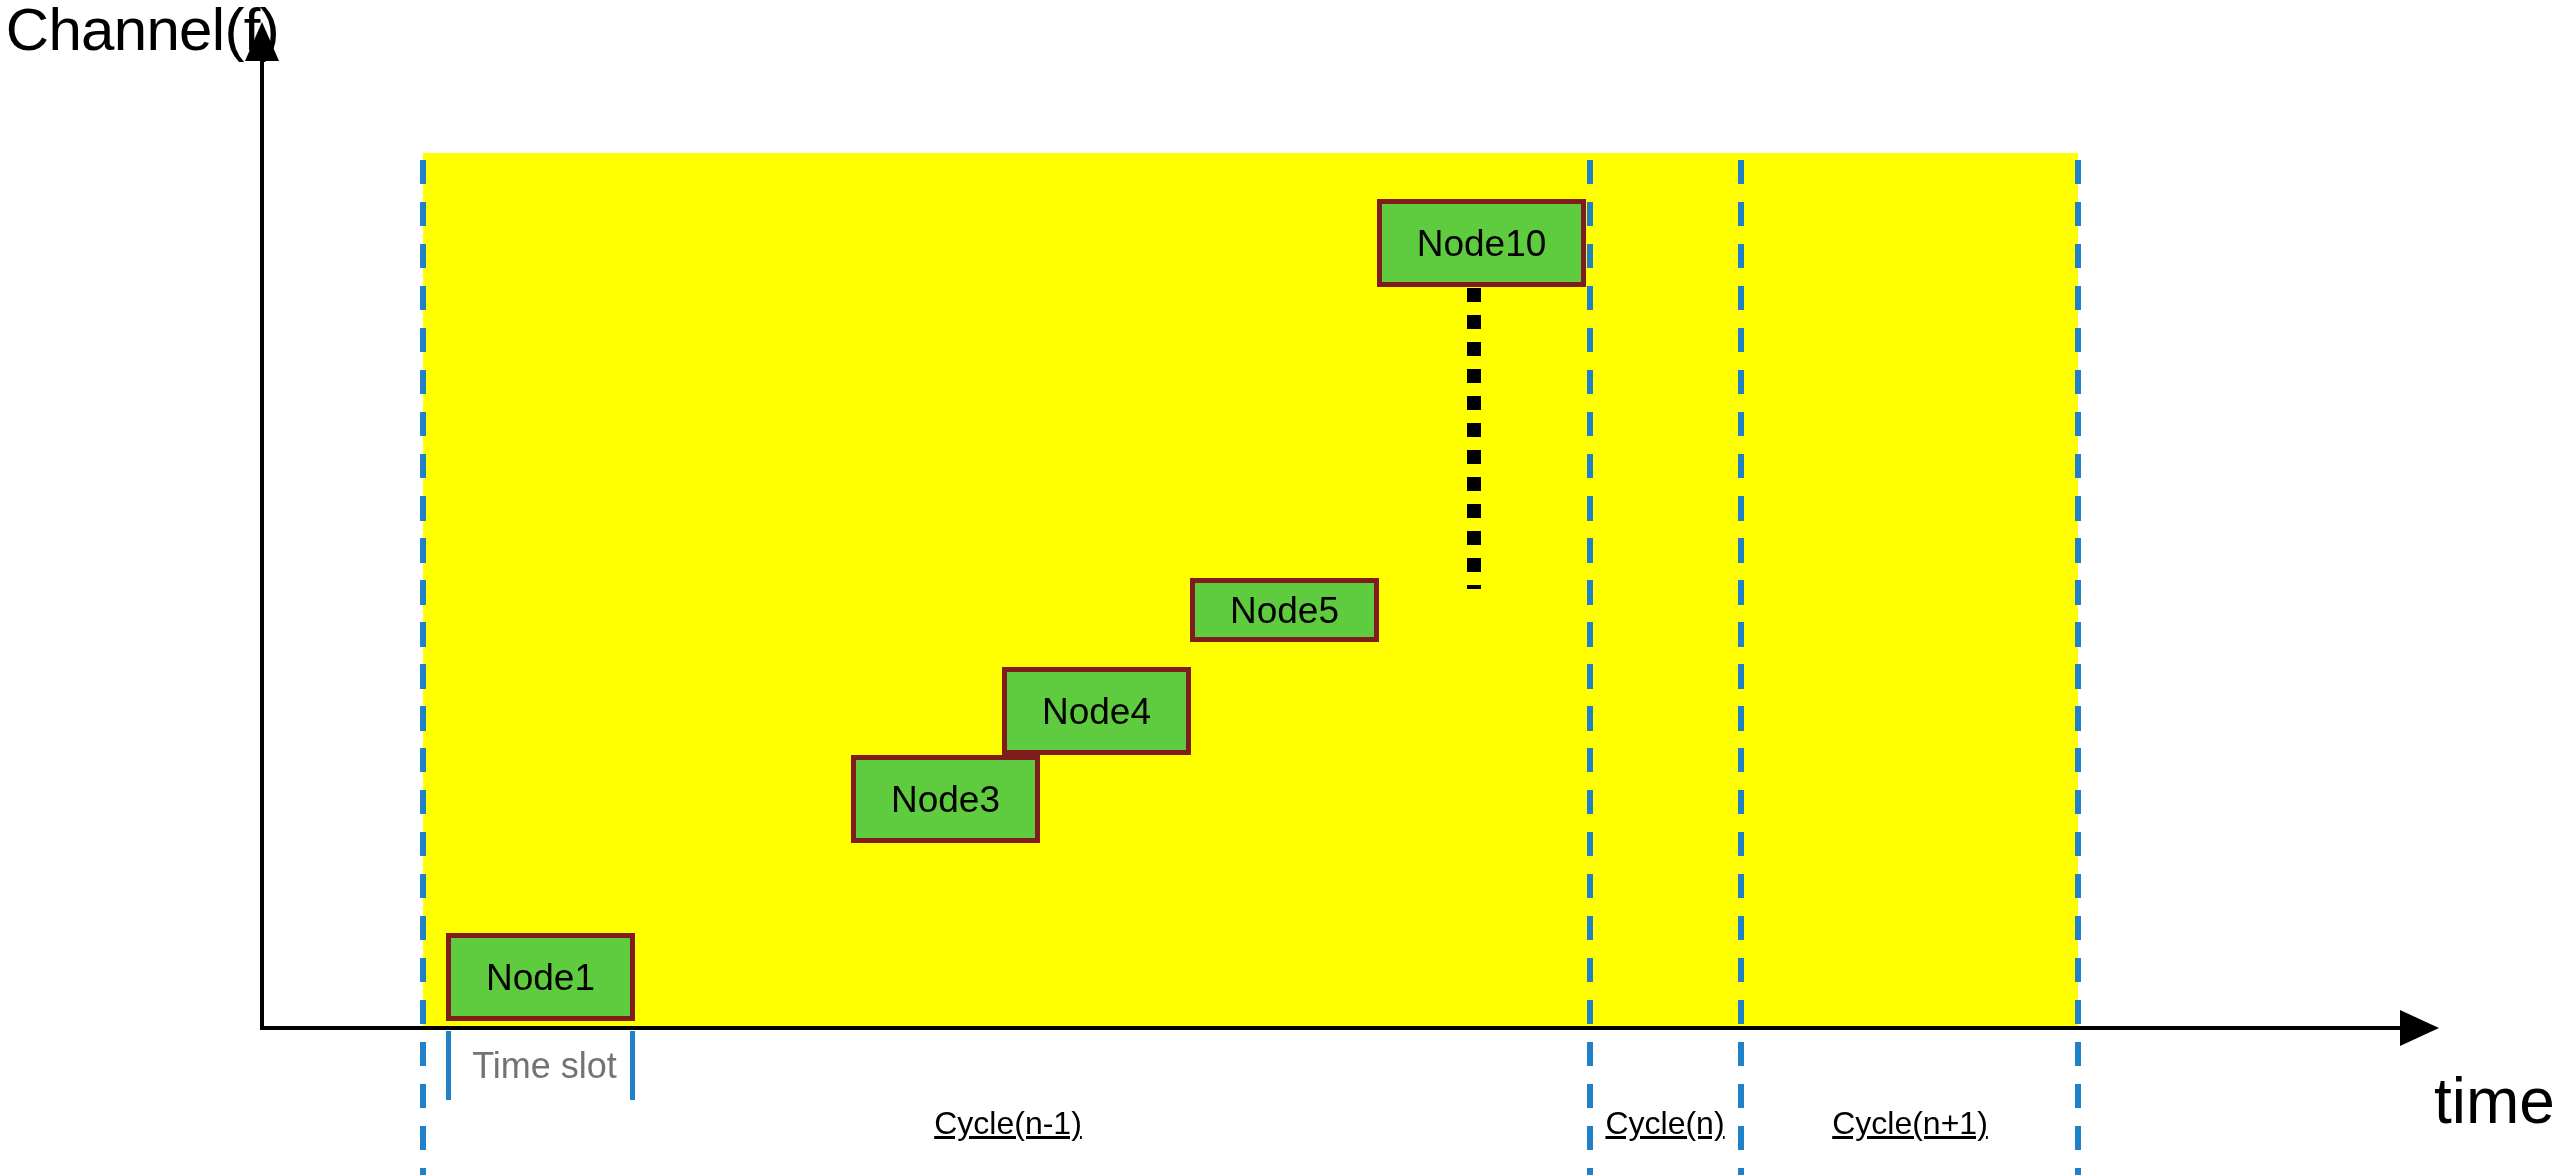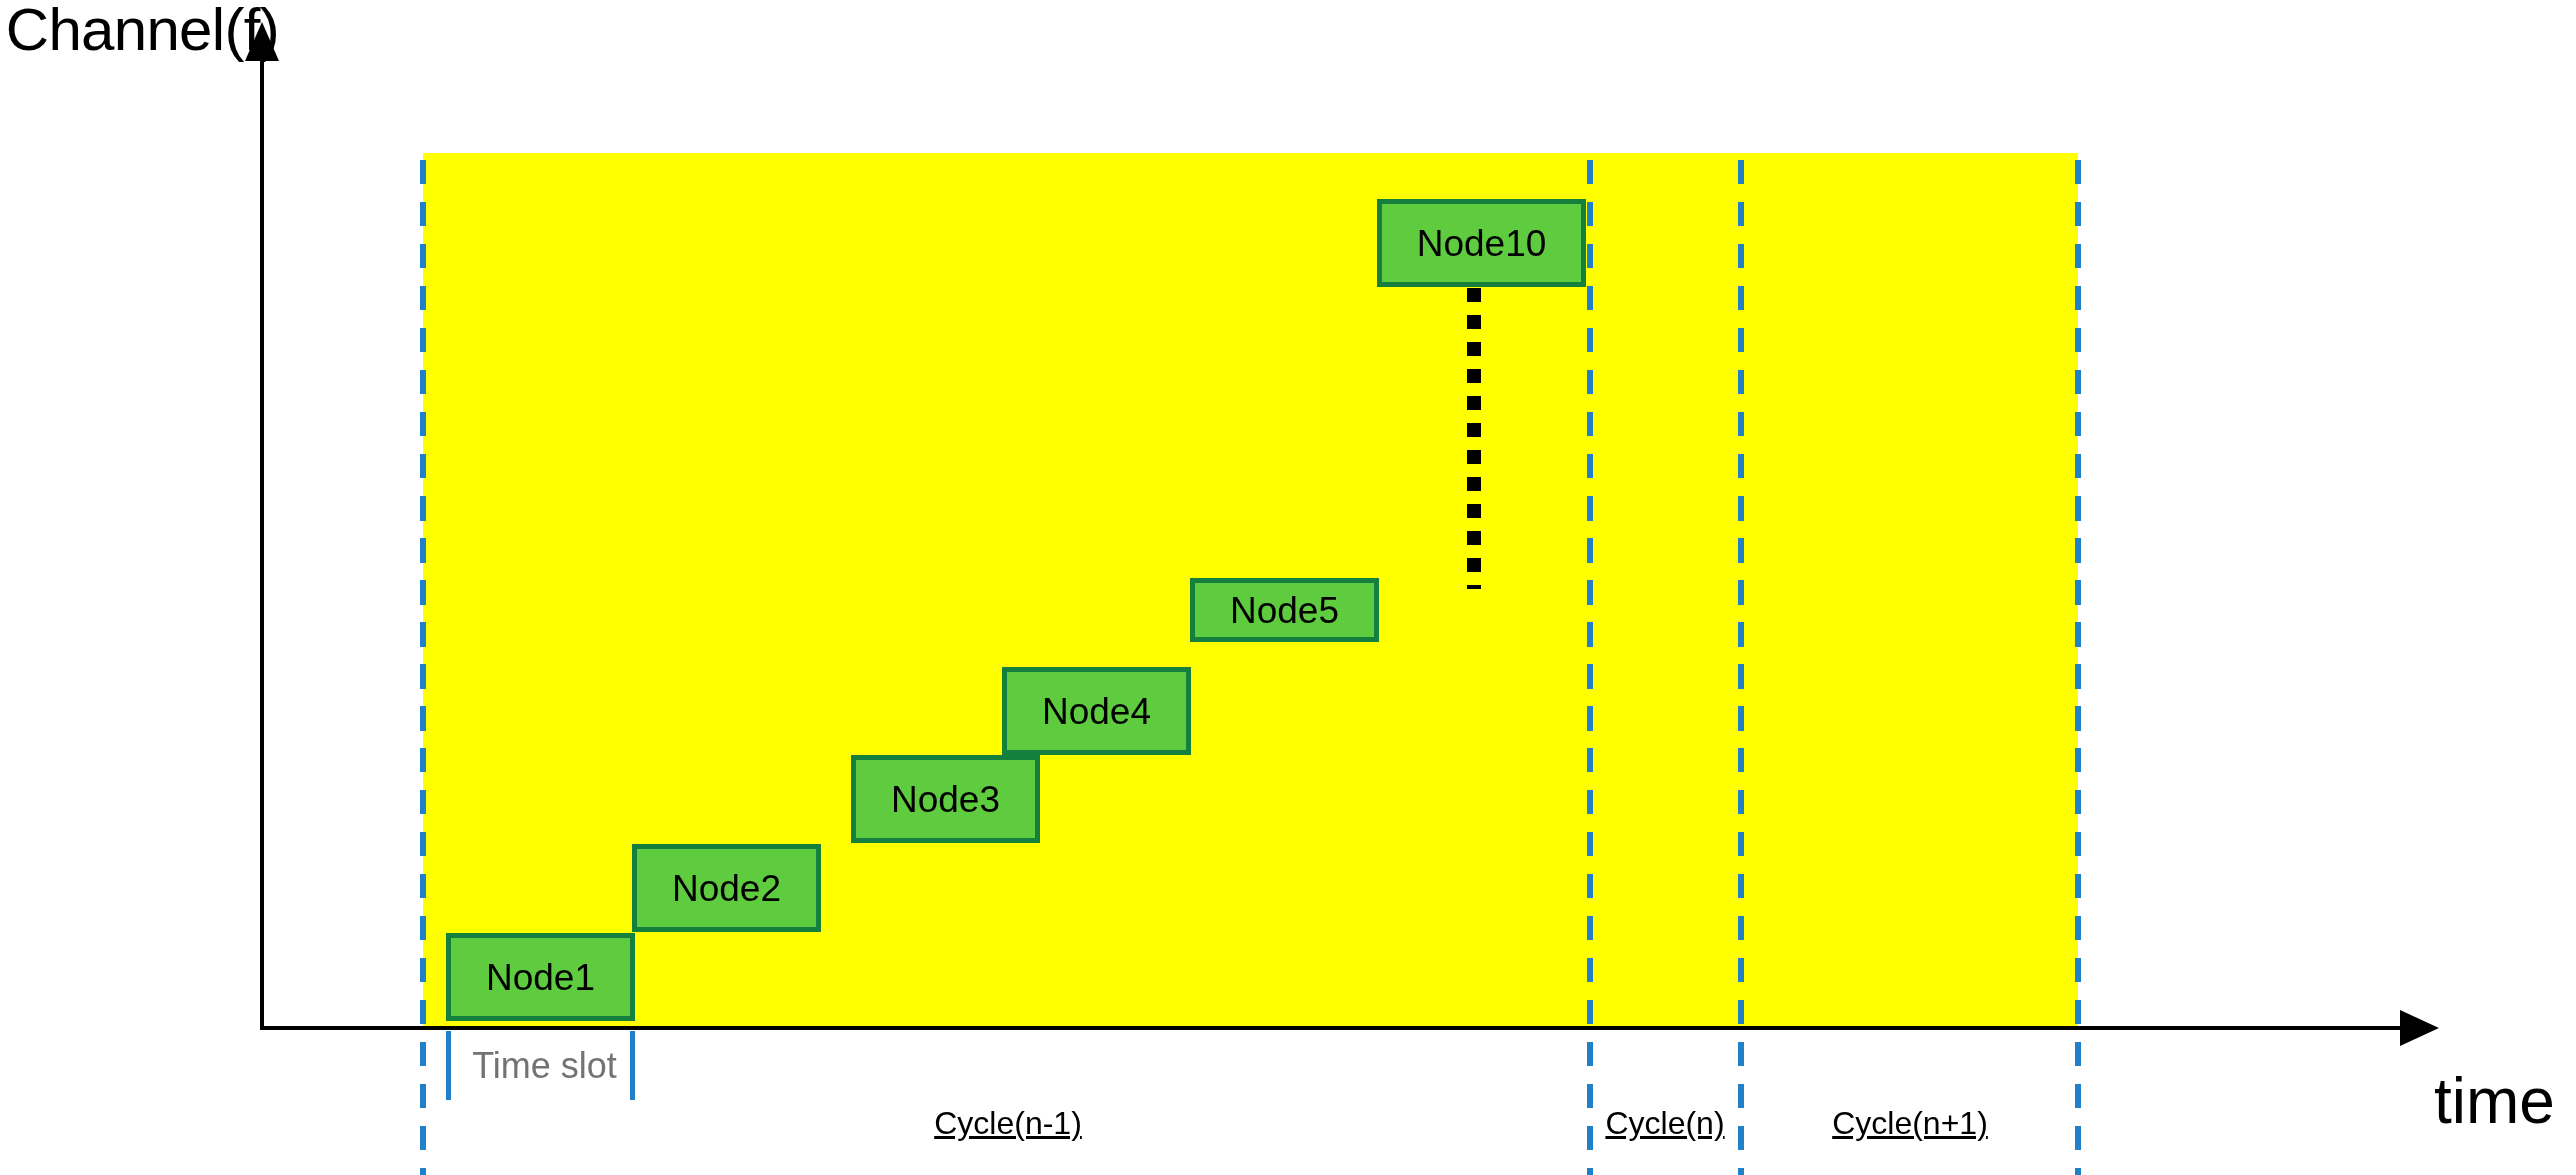--- a/index.html
+++ b/index.html
@@ -126,21 +126,21 @@
     white-space: nowrap;
     text-align: center;
     transform: translateX(-50%);
     text-decoration: underline;
   }
 
   
   .node-box {
     position: absolute;
     background: #5FCB3F;
-    border: 5px solid #15803d;
+    border: 5px solid #7f1d1d;
     box-sizing: border-box;
     display: flex;
     align-items: center;
     justify-content: center;
     color: #000000;
     font-size: 37px;
     line-height: 1;
   }
 
   
@@ -172,23 +172,20 @@
   <div class="axis-title-x">time</div>
 
   <div class="cycle-divider" style="left:420px"></div>
   <div class="cycle-divider" style="left:1587px"></div>
   <div class="cycle-divider" style="left:1738px"></div>
   <div class="cycle-divider" style="left:2075px"></div>
 
   <div class="node-box" style="left:446px;top:933px;width:189px;height:88px">
     <span>Node1</span>
   </div>
-  <div class="node-box" style="left:632px;top:844px;width:189px;height:88px">
-    <span>Node2</span>
-  </div>
   <div class="node-box" style="left:851px;top:755px;width:189px;height:88px">
     <span>Node3</span>
   </div>
   <div class="node-box" style="left:1002px;top:667px;width:189px;height:88px">
     <span>Node4</span>
   </div>
   <div class="node-box" style="left:1190px;top:578px;width:189px;height:64px">
     <span>Node5</span>
   </div>
   <div class="node-box" style="left:1377px;top:199px;width:209px;height:88px">

